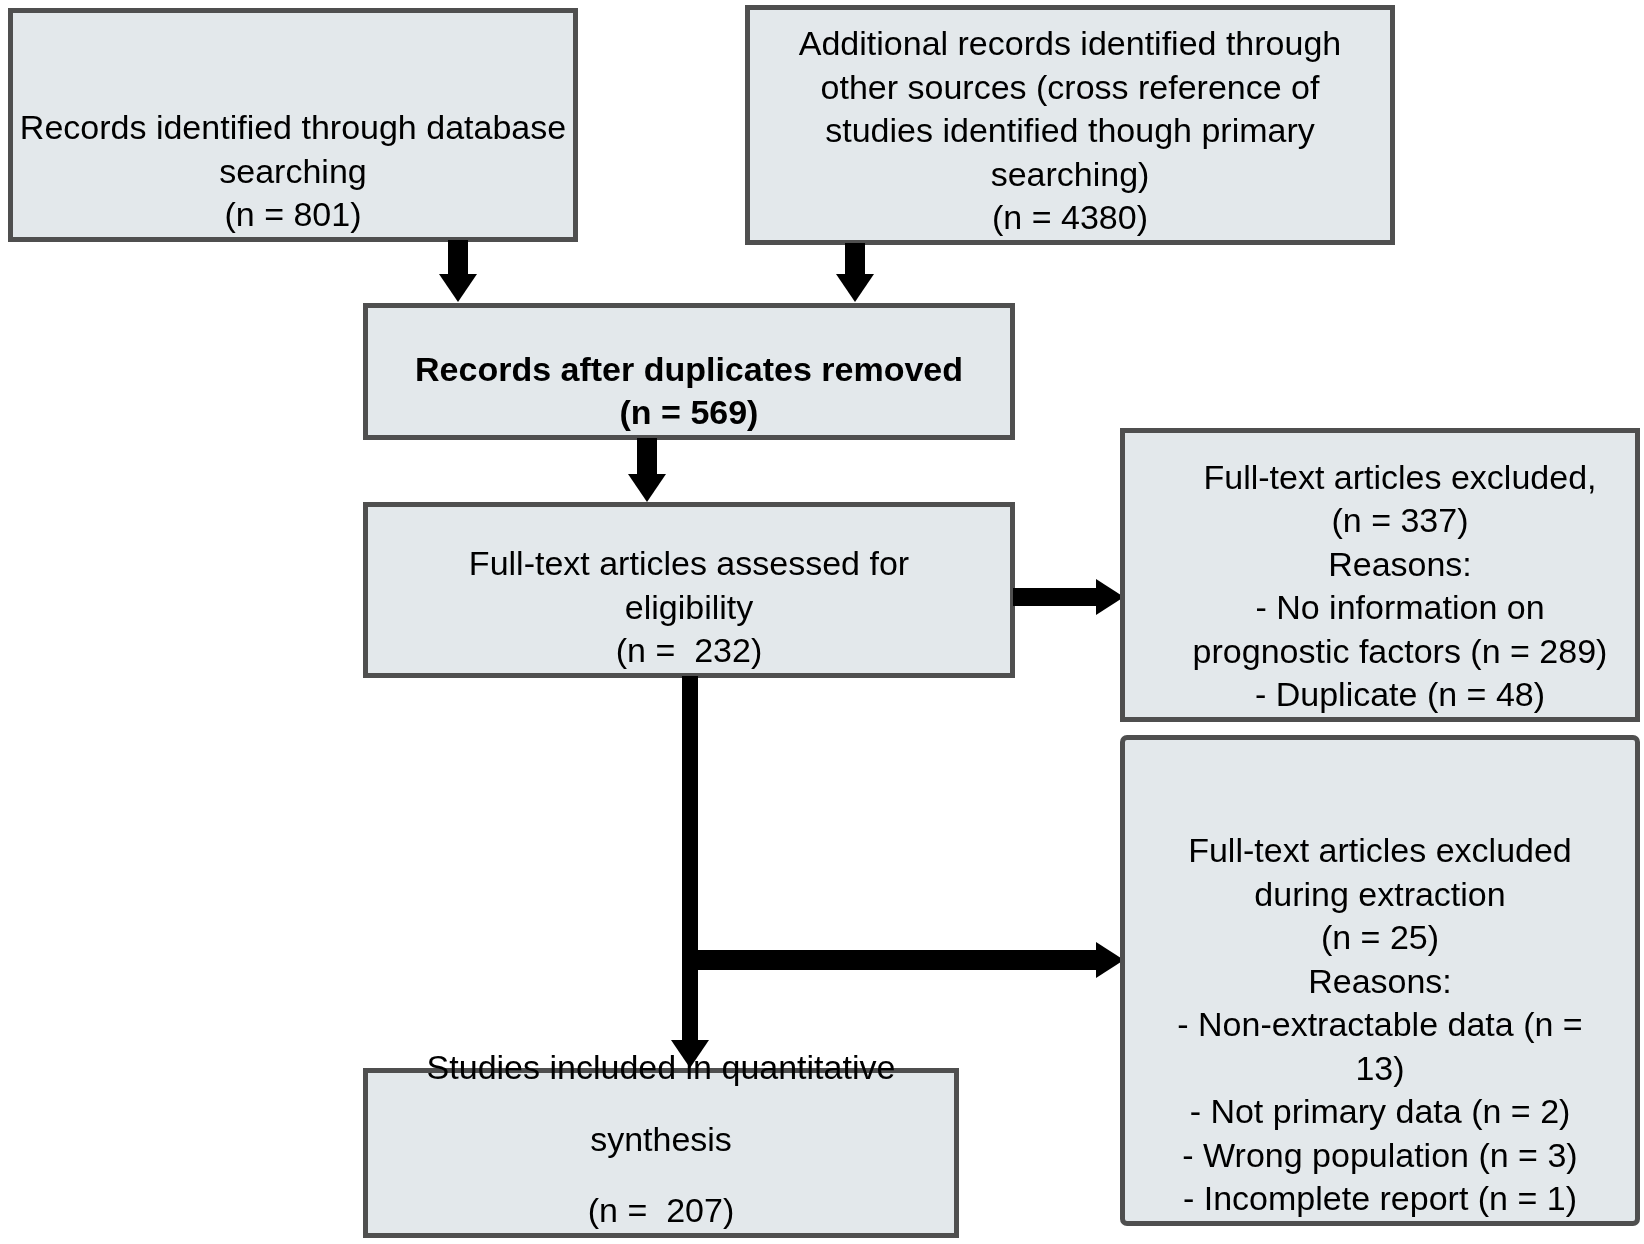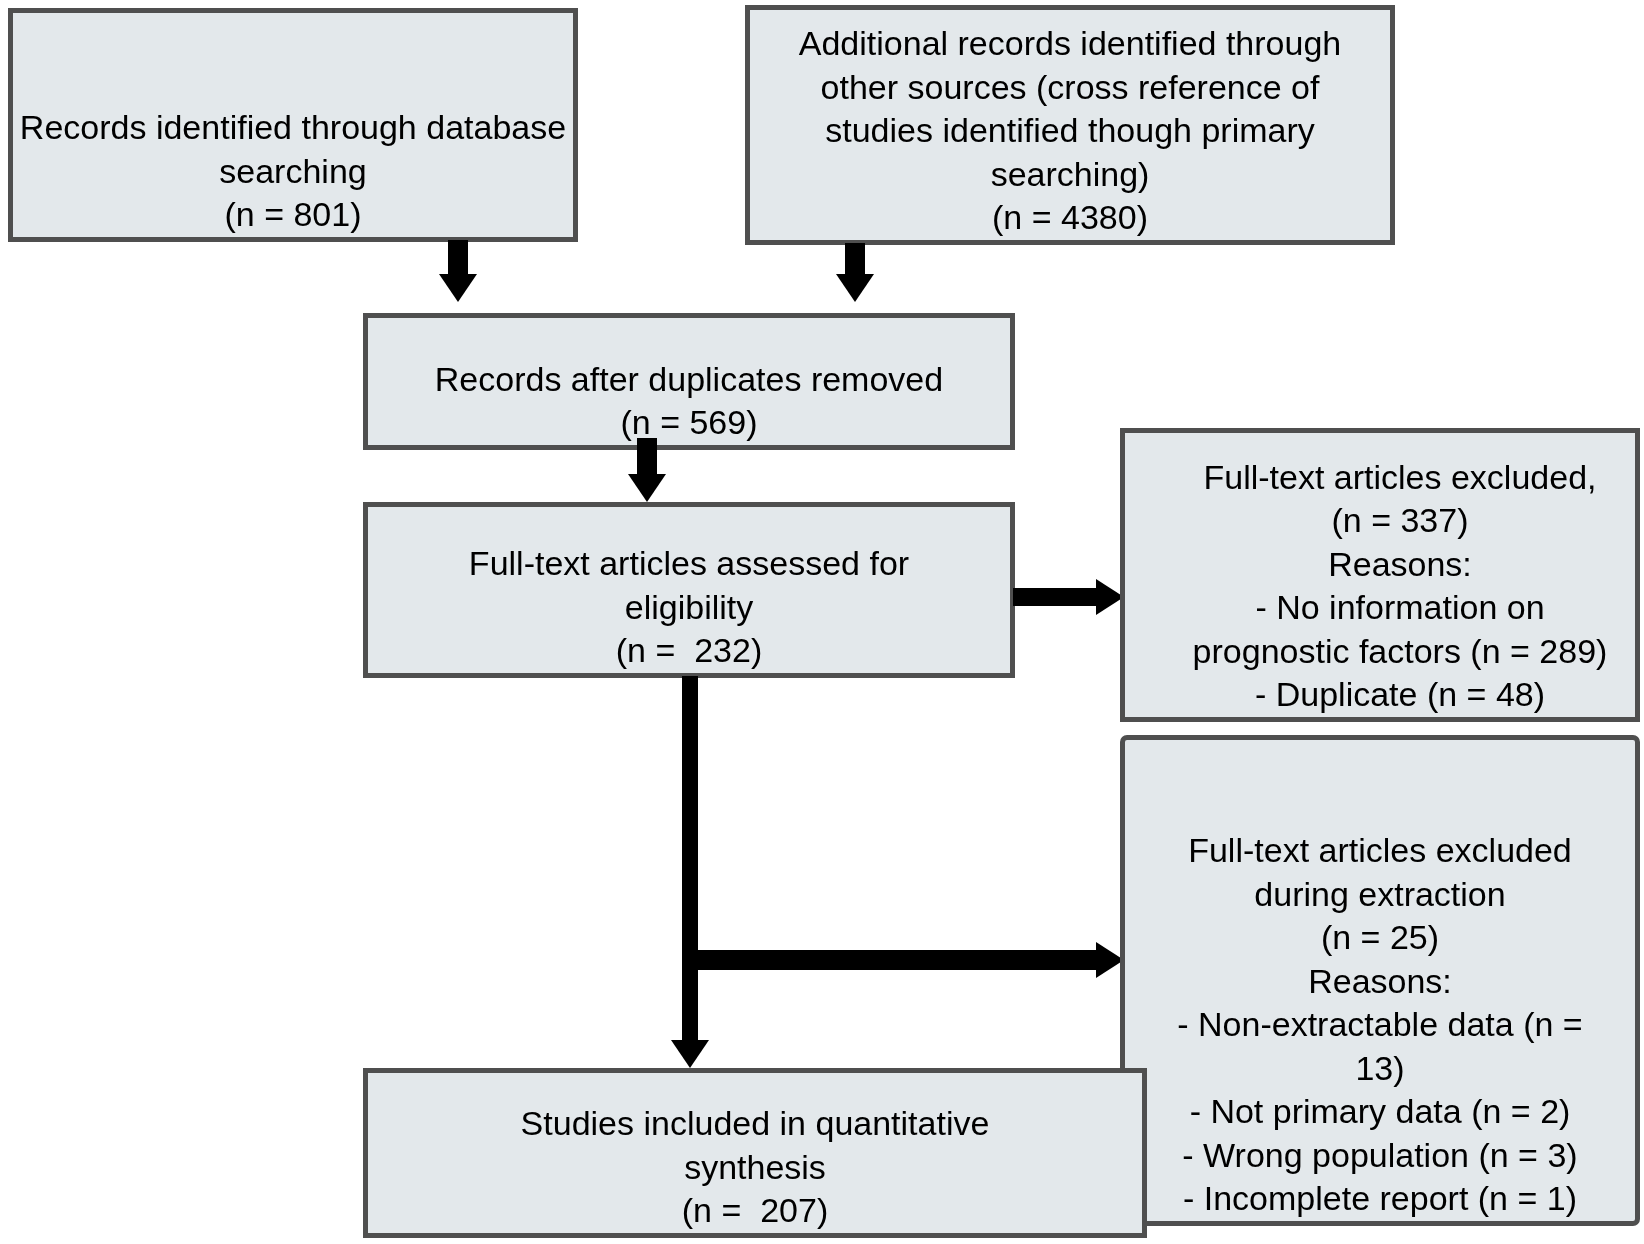--- a/index.html
+++ b/index.html
@@ -49,25 +49,25 @@
     width: 0;
     height: 0;
     border-top: 18px solid transparent;
     border-bottom: 18px solid transparent;
     border-left: 28px solid #000000;
   }
 
   
   #box-db        { left: 8px;    top: 8px;    width: 570px; height: 234px; }
   #box-other     { left: 745px;  top: 5px;    width: 650px; height: 240px; }
-  #box-screen    { left: 363px;  top: 313px;  width: 652px; height: 137px; }
+  #box-screen    { left: 363px;  top: 303px;  width: 652px; height: 137px; font-weight: bold; }
   #box-elig      { left: 363px;  top: 502px;  width: 652px; height: 176px; }
   #box-excl1     { left: 1120px; top: 428px;  width: 520px; height: 294px; padding-left: 40px; }
   #box-excl2     { left: 1120px; top: 735px;  width: 520px; height: 491px; border-radius: 7px; }
-  #box-included  { left: 363px;  top: 1068px; width: 784px; height: 170px; }
+  #box-included  { left: 363px;  top: 1068px; width: 596px; height: 170px; gap: 28px; }
 
   
   #a1-stem { left: 448px;  top: 240px; width: 20px;  height: 34px; }
   #a1-head { left: 439px;  top: 274px; }
   #a2-stem { left: 845px;  top: 243px; width: 20px;  height: 31px; }
   #a2-head { left: 836px;  top: 274px; }
   #a3-stem { left: 637px;  top: 438px; width: 20px;  height: 36px; }
   #a3-head { left: 628px;  top: 474px; }
   #a4-stem { left: 1013px; top: 588px; width: 84px;  height: 18px; }
   #a4-head { left: 1096px; top: 579px; }

